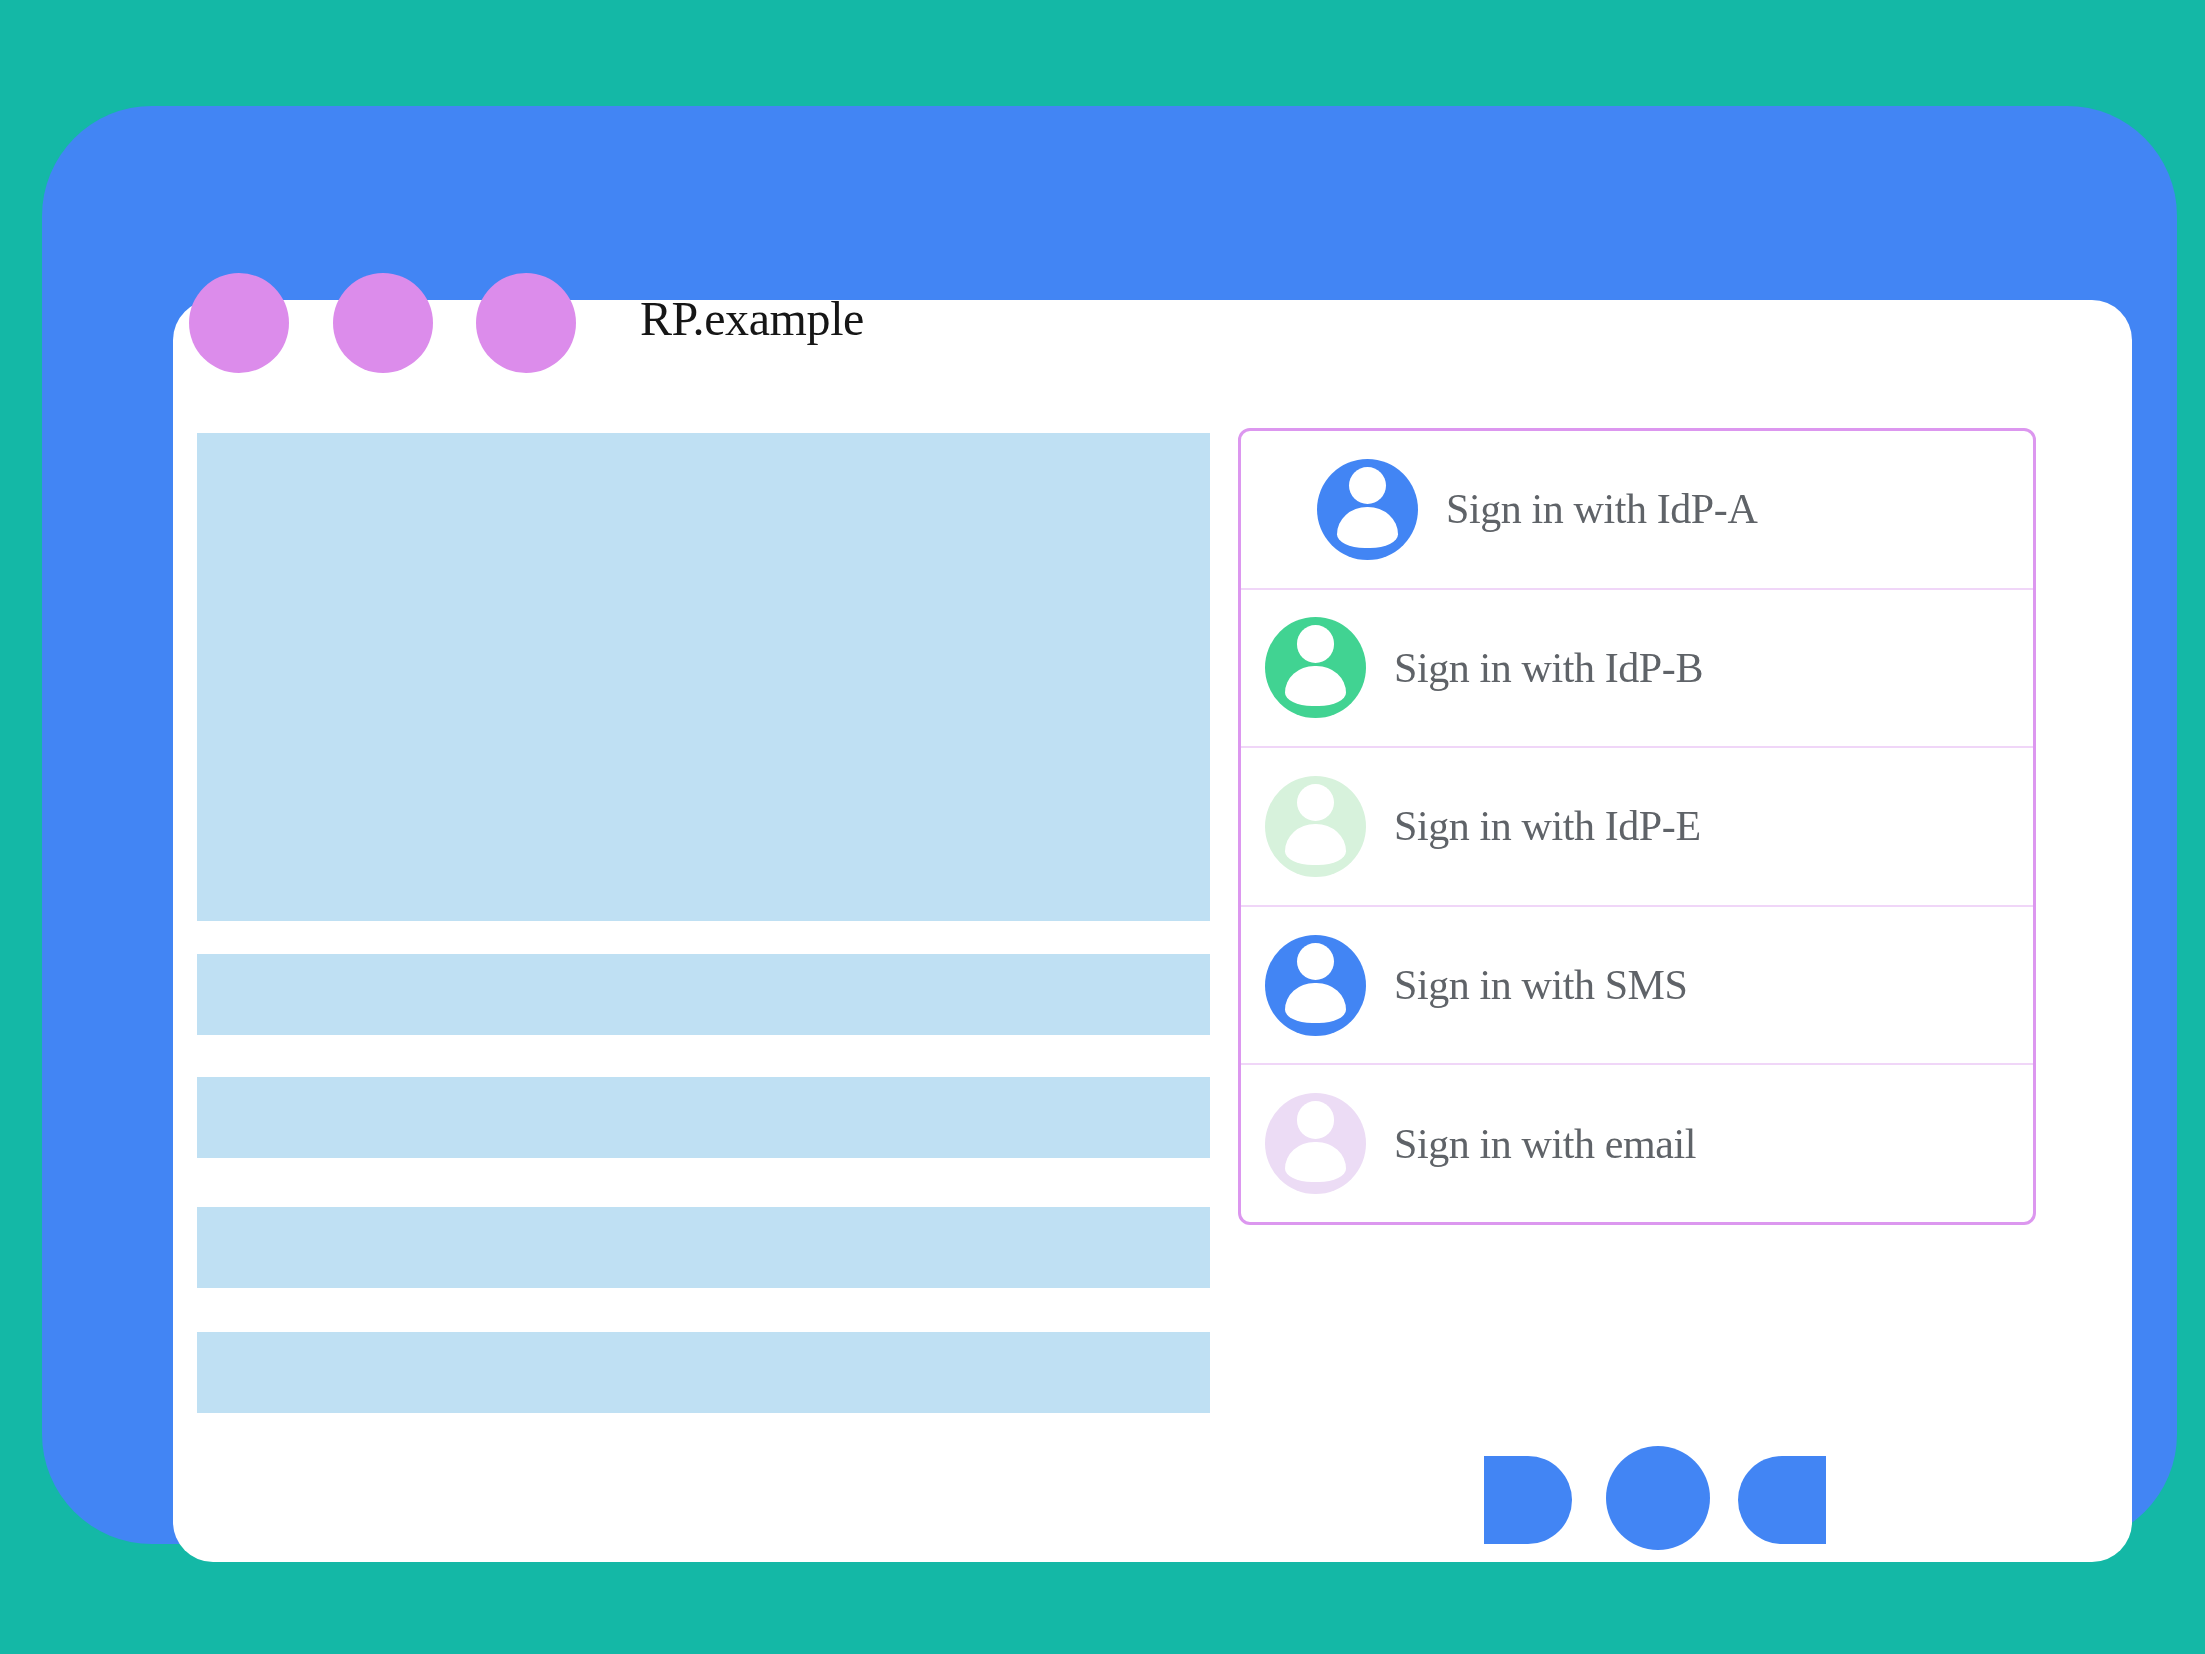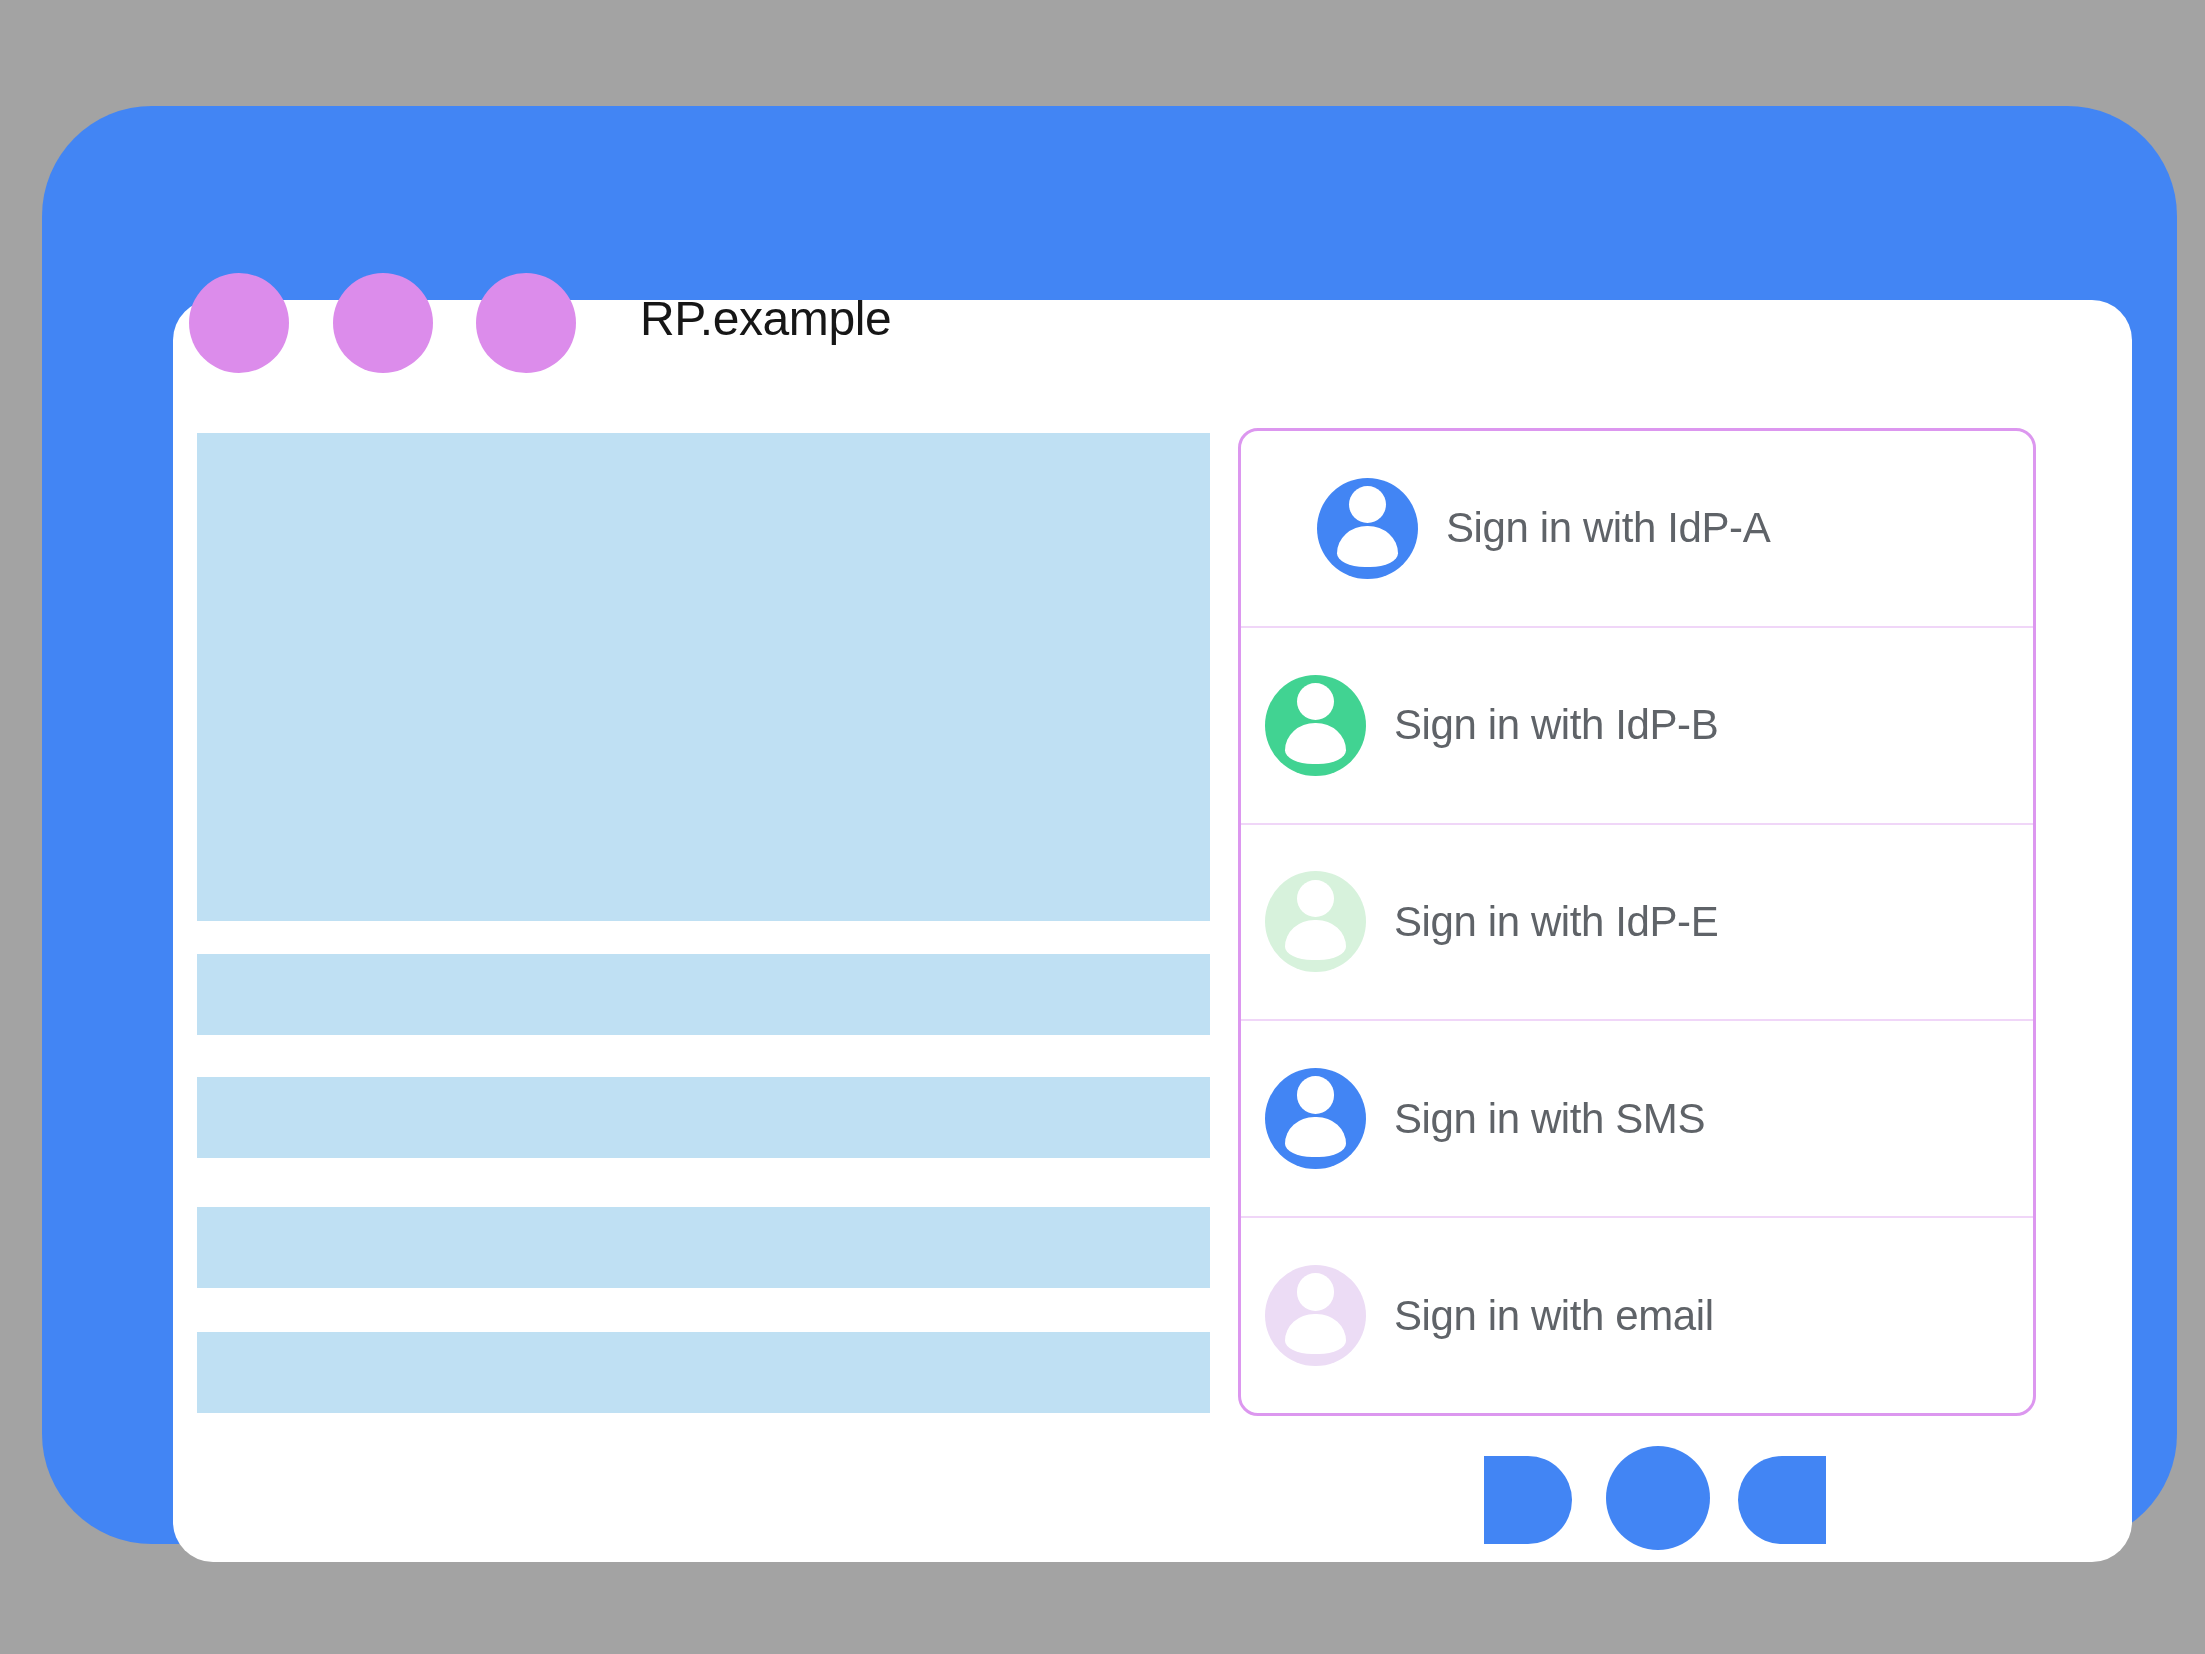--- a/index.html
+++ b/index.html
@@ -1,21 +1,21 @@
 <!DOCTYPE html>
 <html style="--c-frame: #4285f4; --c-home_button: #4285f4; --c-window_dot: #dc8ceb; --c-placeholder: #bfe0f3; --c-panel_border: #dc97ef; --c-panel_divider: #f0d6f8; --c-label_text: #5f6368; --c-title_text: #161616;font-size:14px"><head>
 <meta charset="utf-8">
 <style>
   html,body{margin:0;padding:0;background:#ffffff;}
   .canvas{
     position:relative;
     width:2206px;height:1654px;
-    background:#a3a3a3;
+    background:#14b8a6;
     overflow:hidden;
-    font-family:Liberation Sans, sans-serif;
+    font-family:Liberation Serif, serif;
   }
   
   .frame{
     position:absolute;left:42px;top:106px;
     width:2135px;height:1438px;
     background:var(--c-frame,#4285f4);
     border-radius:110px;
   }
   .screen{
     position:absolute;left:131px;top:194px;
@@ -59,25 +59,25 @@
     background:var(--c-placeholder,#bfe0f3);
   }
   .ph-hero{top:433px;height:488px;}
   .ph-bar1{top:954px;height:81px;}
   .ph-bar2{top:1077px;height:81px;}
   .ph-bar3{top:1207px;height:81px;}
   .ph-bar4{top:1332px;height:81px;}
   
   .signin-panel{
     position:absolute;left:1238px;top:428px;
-    width:798px;height:988px;
+    width:798px;height:797px;
     box-sizing:border-box;
     background:#ffffff;
     border:3.5px solid var(--c-panel_border,#dc97ef);
-    border-radius:20px;
+    border-radius:12px;
     display:flex;flex-direction:column;
     overflow:hidden;
   }
   .signin-row{
     flex:1 1 0;
     display:flex;align-items:center;
     padding-left:76px;
     box-sizing:border-box;
     background:transparent;
   }

